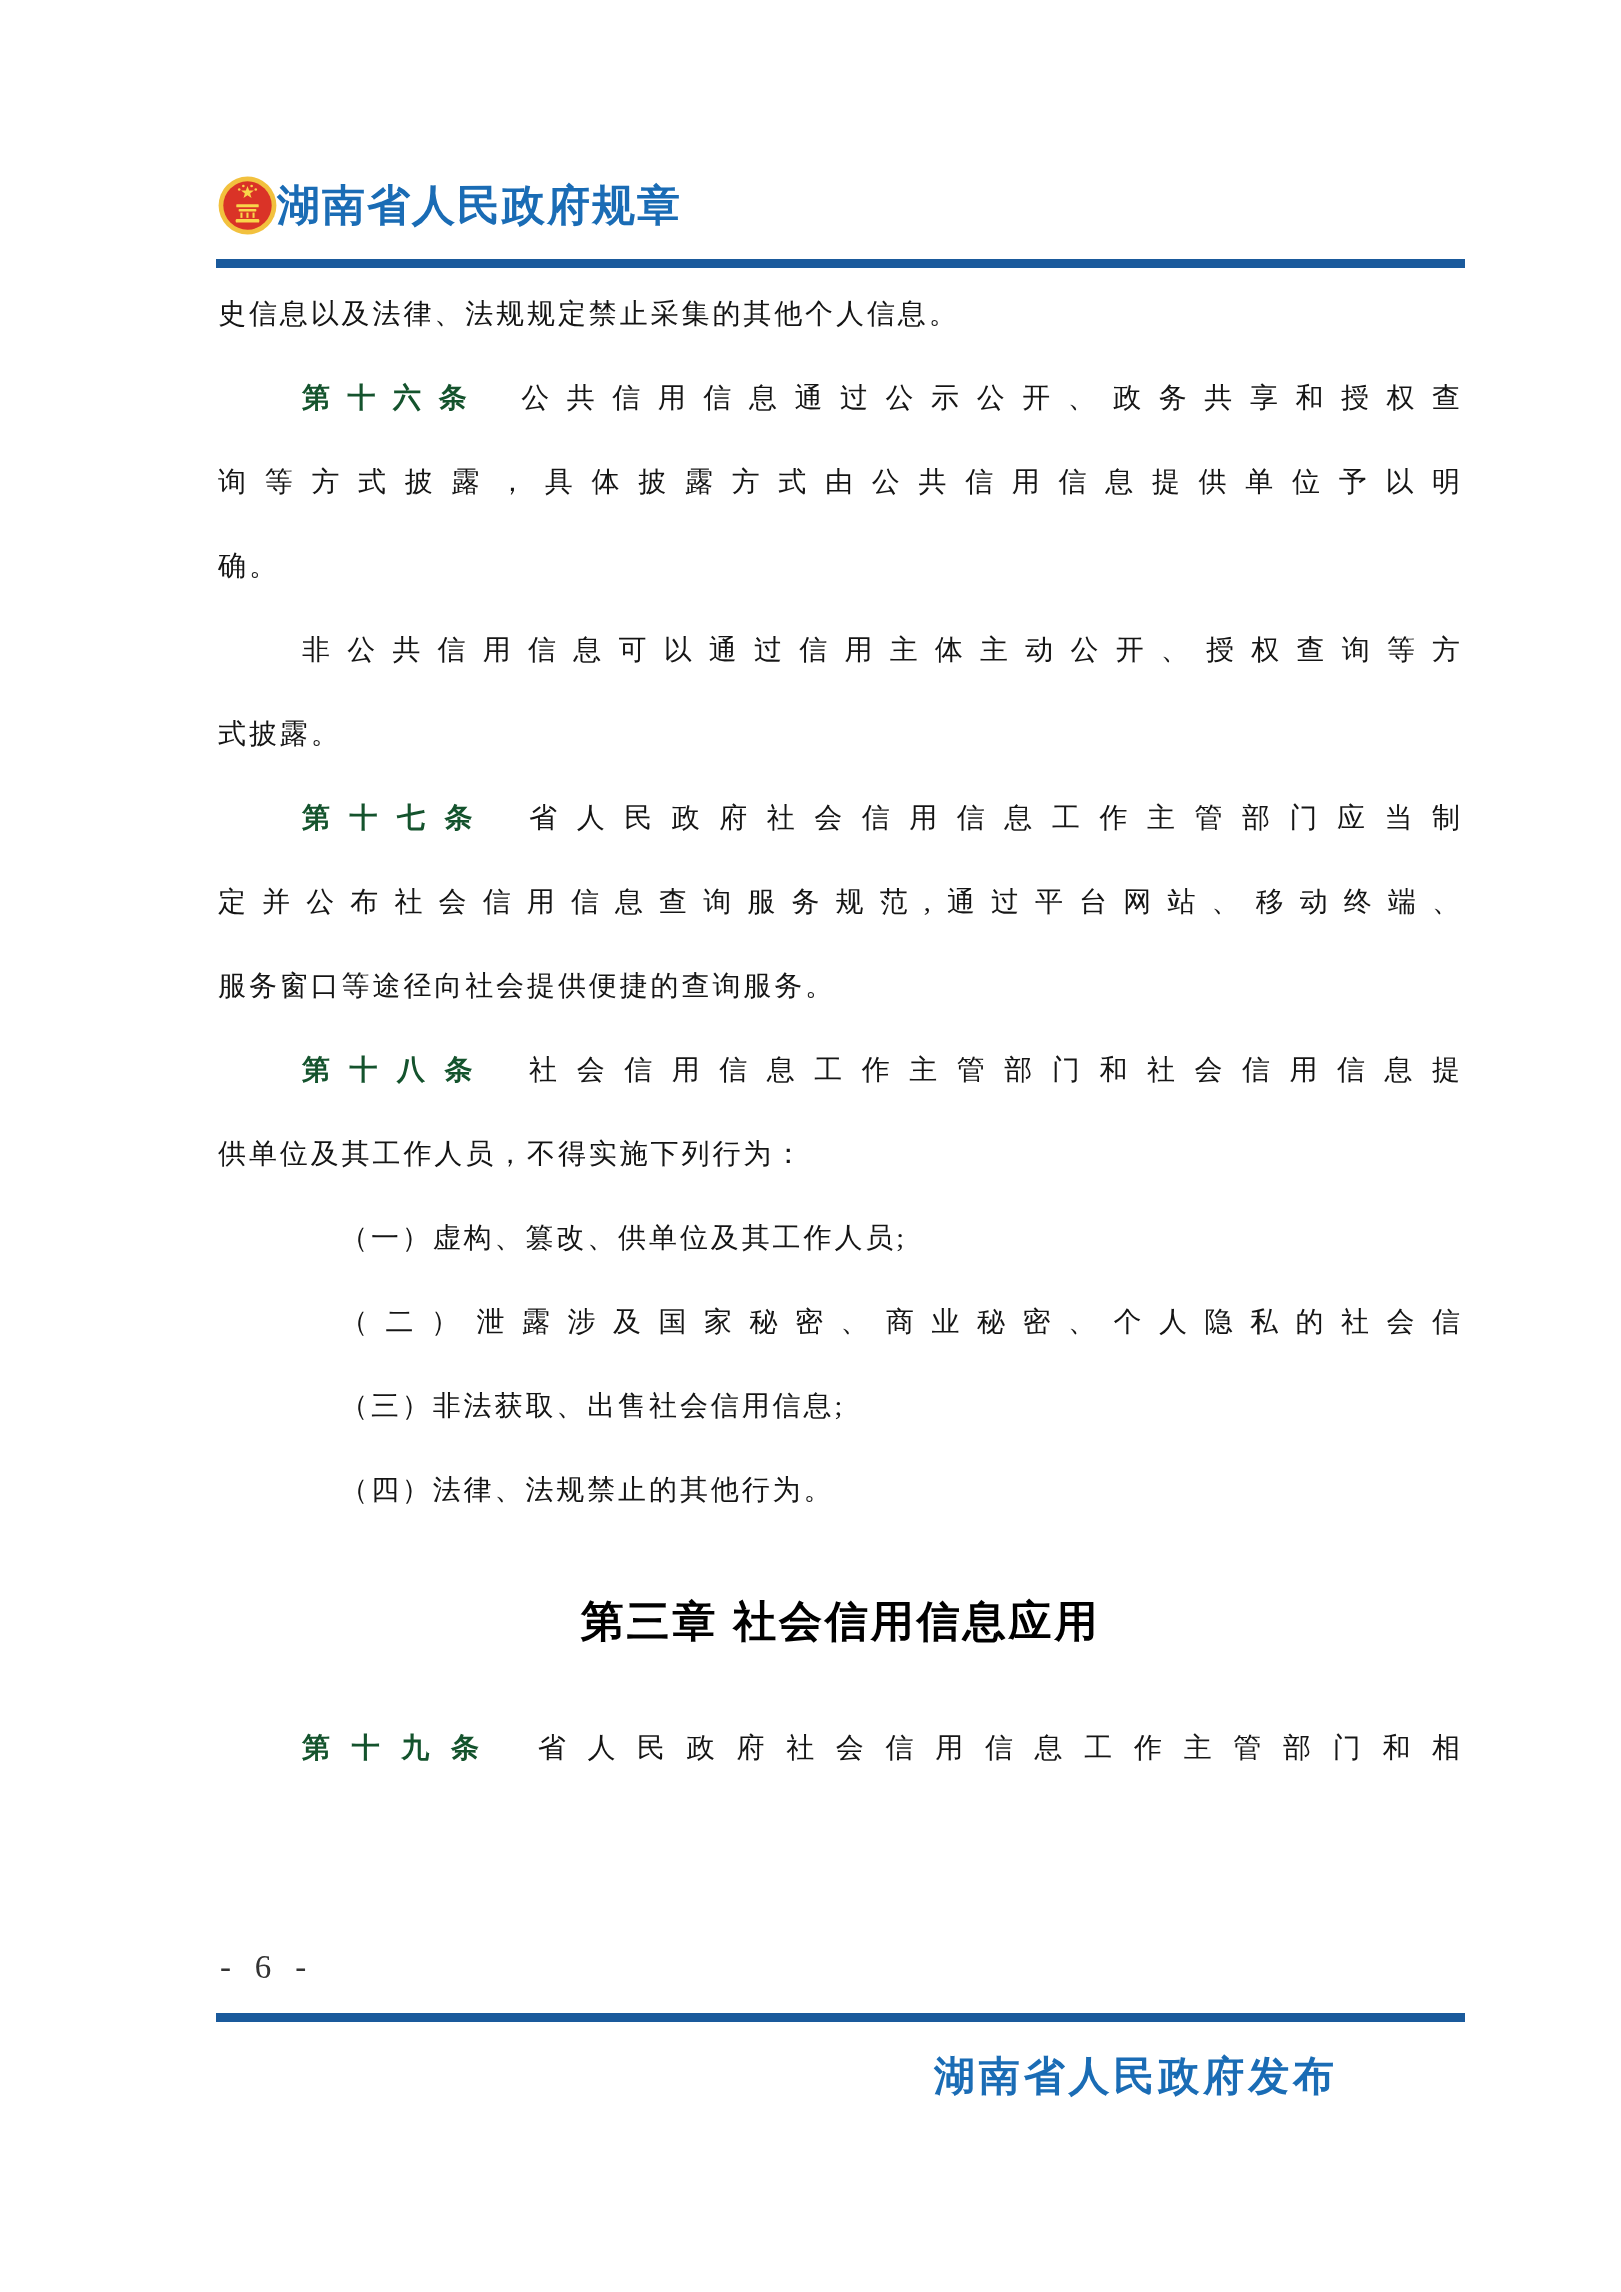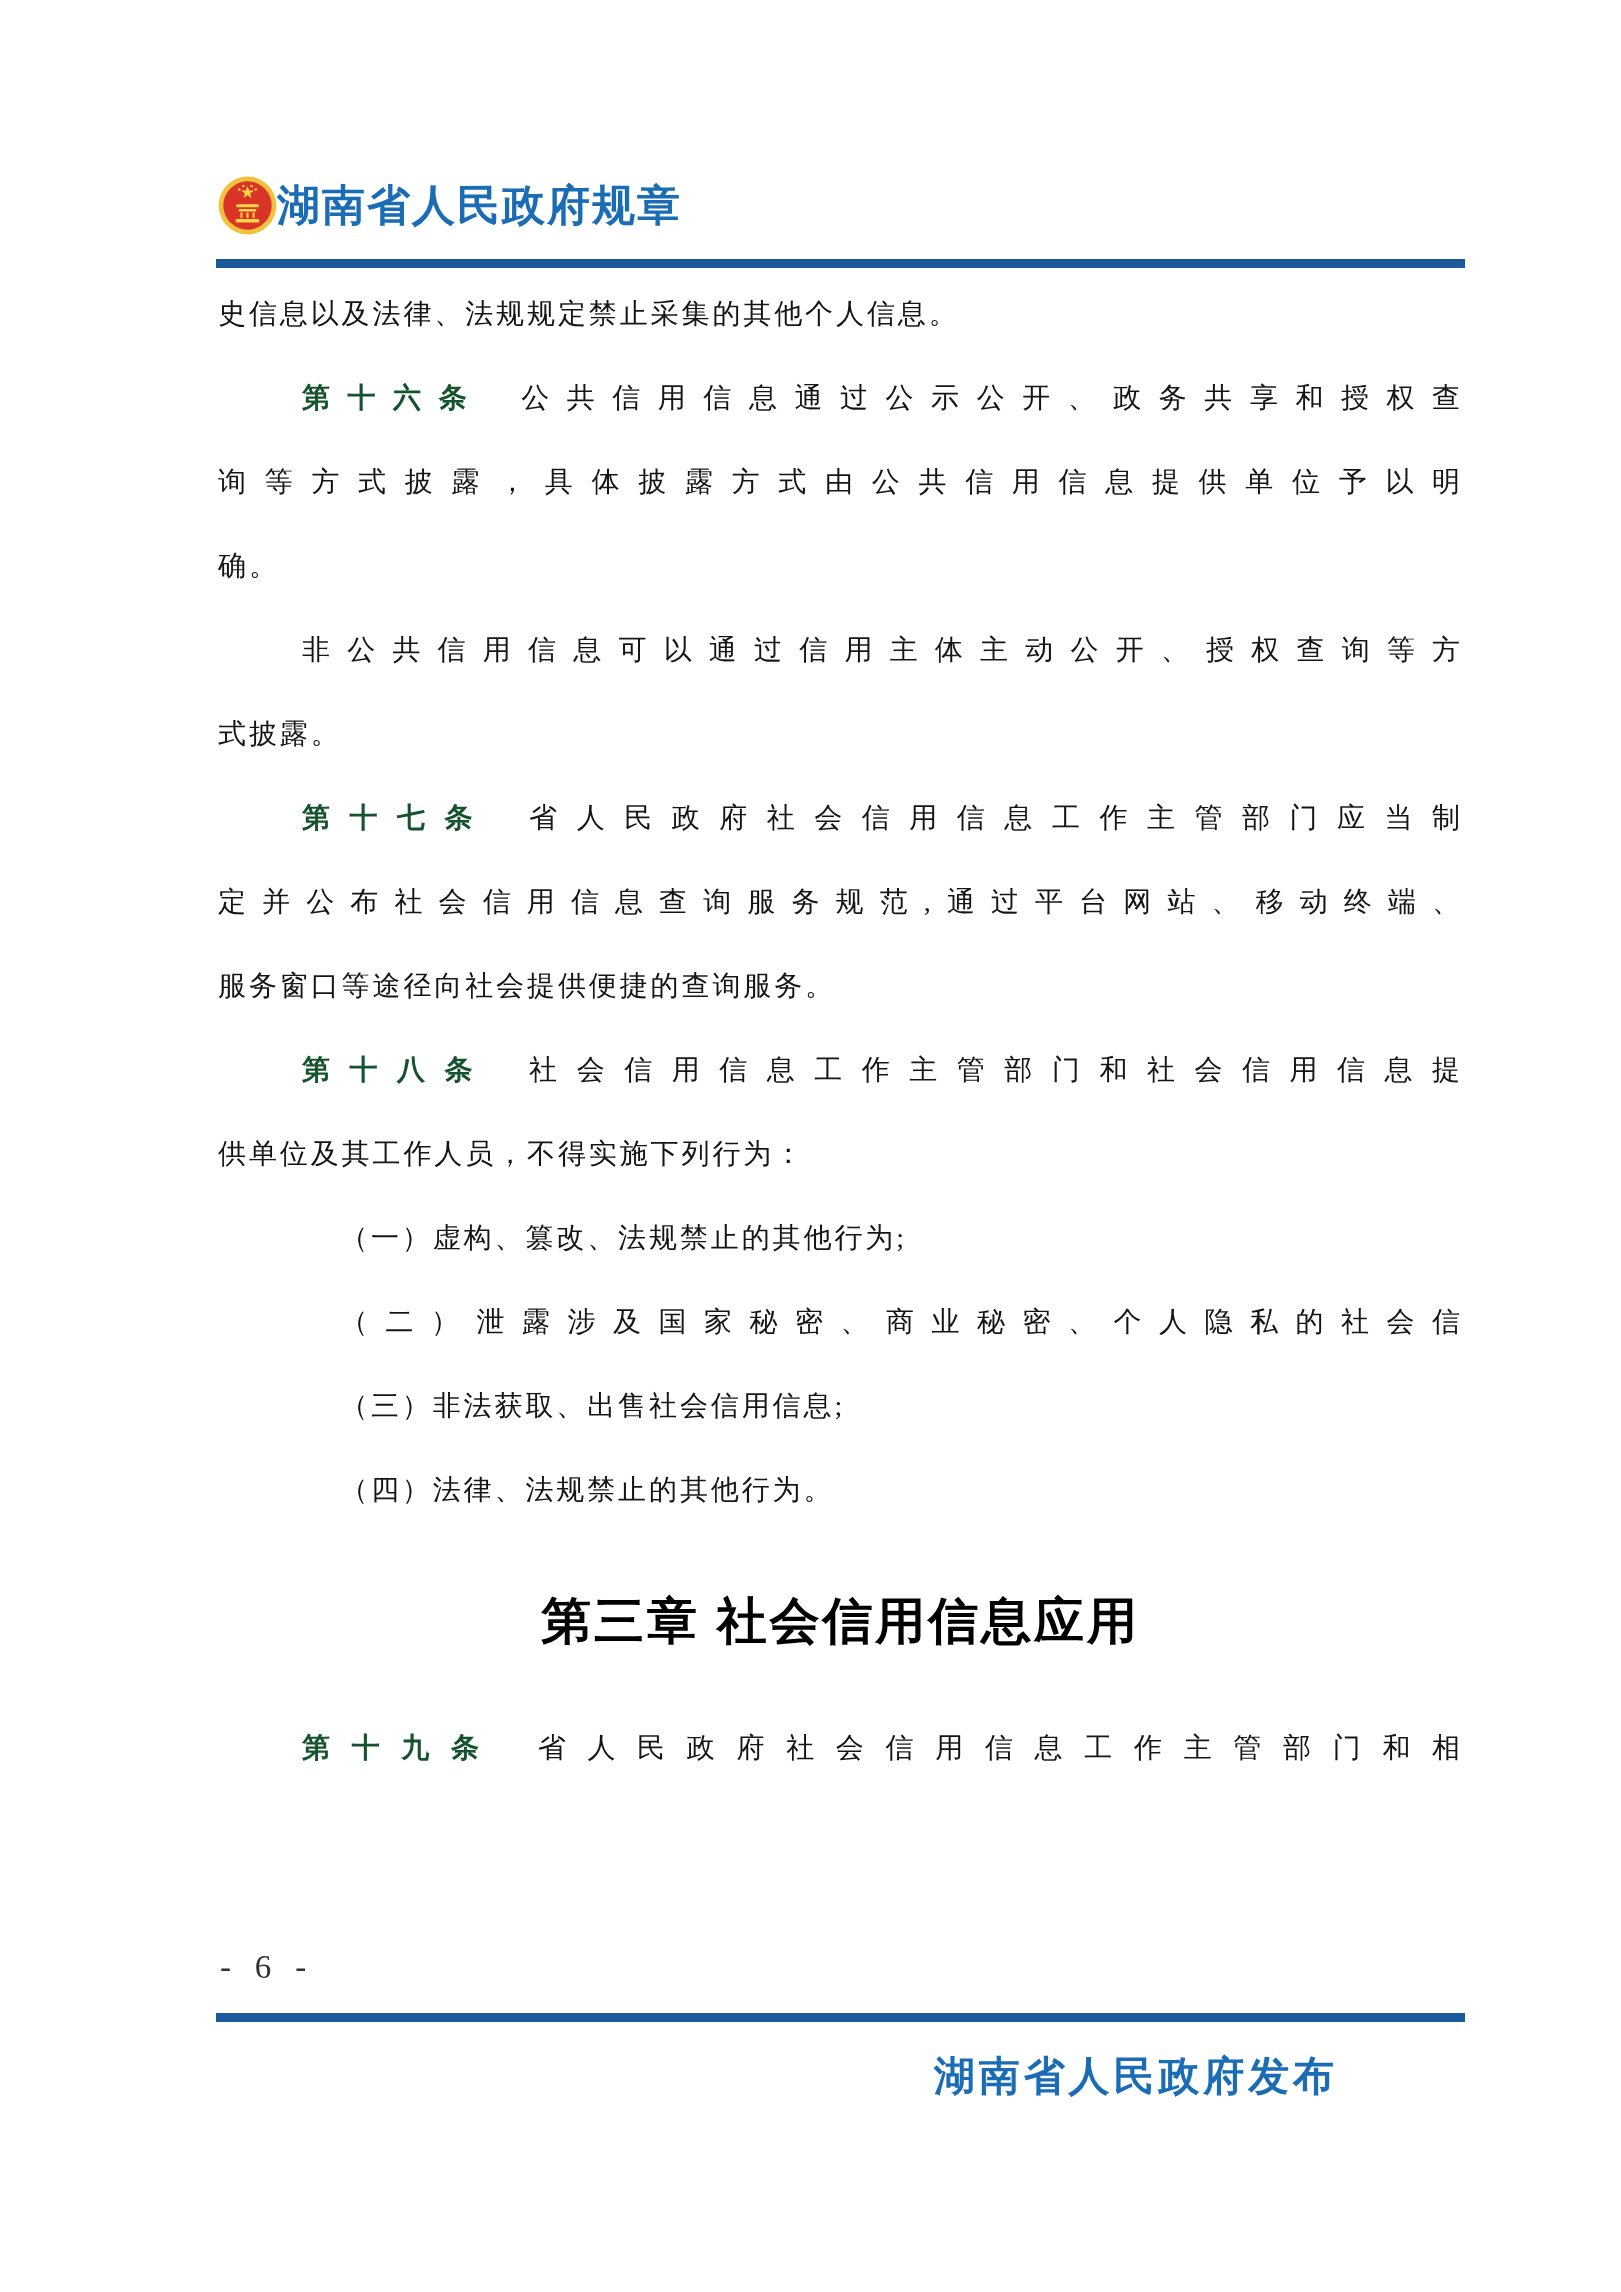--- a/index.html
+++ b/index.html
@@ -53,21 +53,21 @@
     font-family:"Liberation Sans", sans-serif;
     font-weight:bold;
     color:#14532d;
     margin-right:37px;
   }
   .line.heading{
     margin-top:47px;margin-bottom:43px;
     text-align:center;
     font-family:"Liberation Sans", sans-serif;
     font-weight:bold;
-    font-size:50px;
+    font-size:43px;
     color:#000;
   }
   
   .page-number{
     position:absolute;left:220px;top:1949px;
     font-size:33px;letter-spacing:7.8px;color:#333;
     font-family:"Liberation Serif", serif;
   }
   .publisher{
     position:absolute;left:230px;top:2049px;width:1245px;
@@ -110,21 +110,21 @@
       <div class="line justify indent-para"><span class="label">第十六条</span><span>公共信用信息通过公示公开、政务共享和授权查</span></div>
       <div class="line justify"><span>询等方式披露，具体披露方式由公共信用信息提供单位予以明</span></div>
       <div class="line left"><span>确。</span></div>
       <div class="line justify indent-para"><span>非公共信用信息可以通过信用主体主动公开、授权查询等方</span></div>
       <div class="line left"><span>式披露。</span></div>
       <div class="line justify indent-para"><span class="label">第十七条</span><span>省人民政府社会信用信息工作主管部门应当制</span></div>
       <div class="line justify"><span>定并公布社会信用信息查询服务规范,通过平台网站、移动终端、</span></div>
       <div class="line left"><span>服务窗口等途径向社会提供便捷的查询服务。</span></div>
       <div class="line justify indent-para"><span class="label">第十八条</span><span>社会信用信息工作主管部门和社会信用信息提</span></div>
       <div class="line left"><span>供单位及其工作人员，不得实施下列行为：</span></div>
-      <div class="line left indent-item"><span>（一）虚构、篡改、法规禁止的其他行为;</span></div>
+      <div class="line left indent-item"><span>（一）虚构、篡改、供单位及其工作人员;</span></div>
       <div class="line justify indent-item"><span>（二）泄露涉及国家秘密、商业秘密、个人隐私的社会信</span></div>
       <div class="line left indent-item"><span>（三）非法获取、出售社会信用信息;</span></div>
       <div class="line left indent-item"><span>（四）法律、法规禁止的其他行为。</span></div>
       <div class="line heading"><span>第三章 社会信用信息应用</span></div>
       <div class="line justify indent-para"><span class="label">第十九条</span><span>省人民政府社会信用信息工作主管部门和相</span></div>
     </main>
 
   <div class="page-number">- 6 -</div>
   <div class="rule footer-rule"></div>
   <div class="publisher">湖南省人民政府发布</div>

